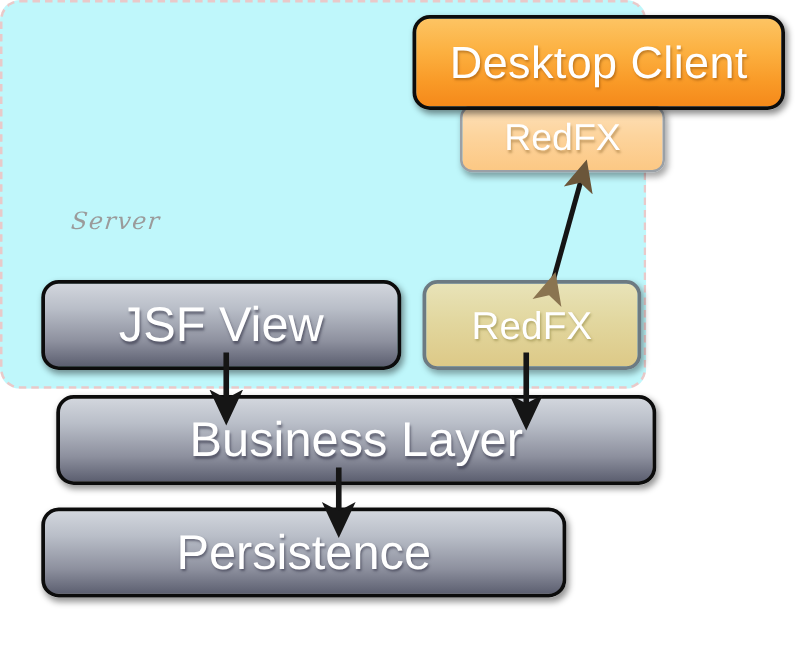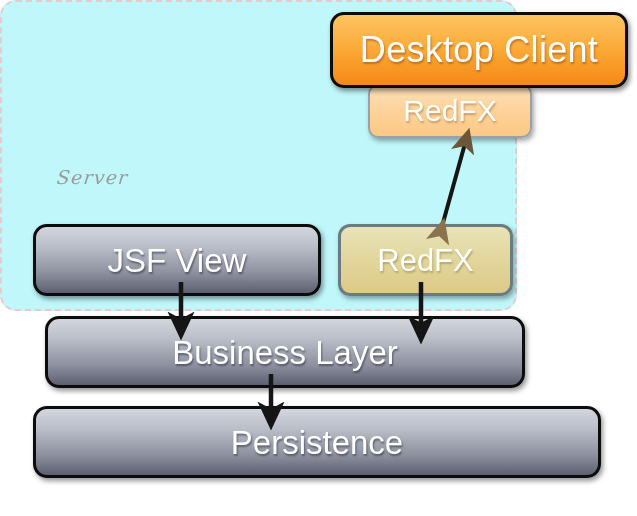--- a/index.html
+++ b/index.html
@@ -92,28 +92,28 @@
 
   
   .grey-box {
     border-radius: 14px;
     border: 3px solid #0c0c0c;
     background: linear-gradient(to bottom, #d2d6dd 0%, #b9bec8 30%, #8d909e 70%, #5c5f70 100%);
     box-shadow: 2px 3px 5px rgba(0,0,0,0.42);
     z-index: 3;
   }
   .grey-box .label {
-    font-size: 33px;
+    font-size: 39px;
     color: #ffffff;
     text-shadow: 1px 2px 2px rgba(40,40,60,0.55);
   }
 
   .jsf-box      { left: 33px;  top: 224px; width: 288px; height: 72px; }
   .business-box { left: 33px;  top: 316px; width: 480px; height: 72px; margin-left: 12px; }
-  .persistence-box { left: 33px; top: 406px; width: 568px; height: 72px; }
+  .persistence-box { left: 33px; top: 406px; width: 420px; height: 72px; }
 
   
   .server-redfx {
     left: 338px;
     top: 224px;
     width: 175px;
     height: 72px;
     border-radius: 12px;
     border: 3px solid #6c7a82;
     background: linear-gradient(to bottom, #e8e3b8 0%, #e2d79f 45%, #ddc987 100%);

